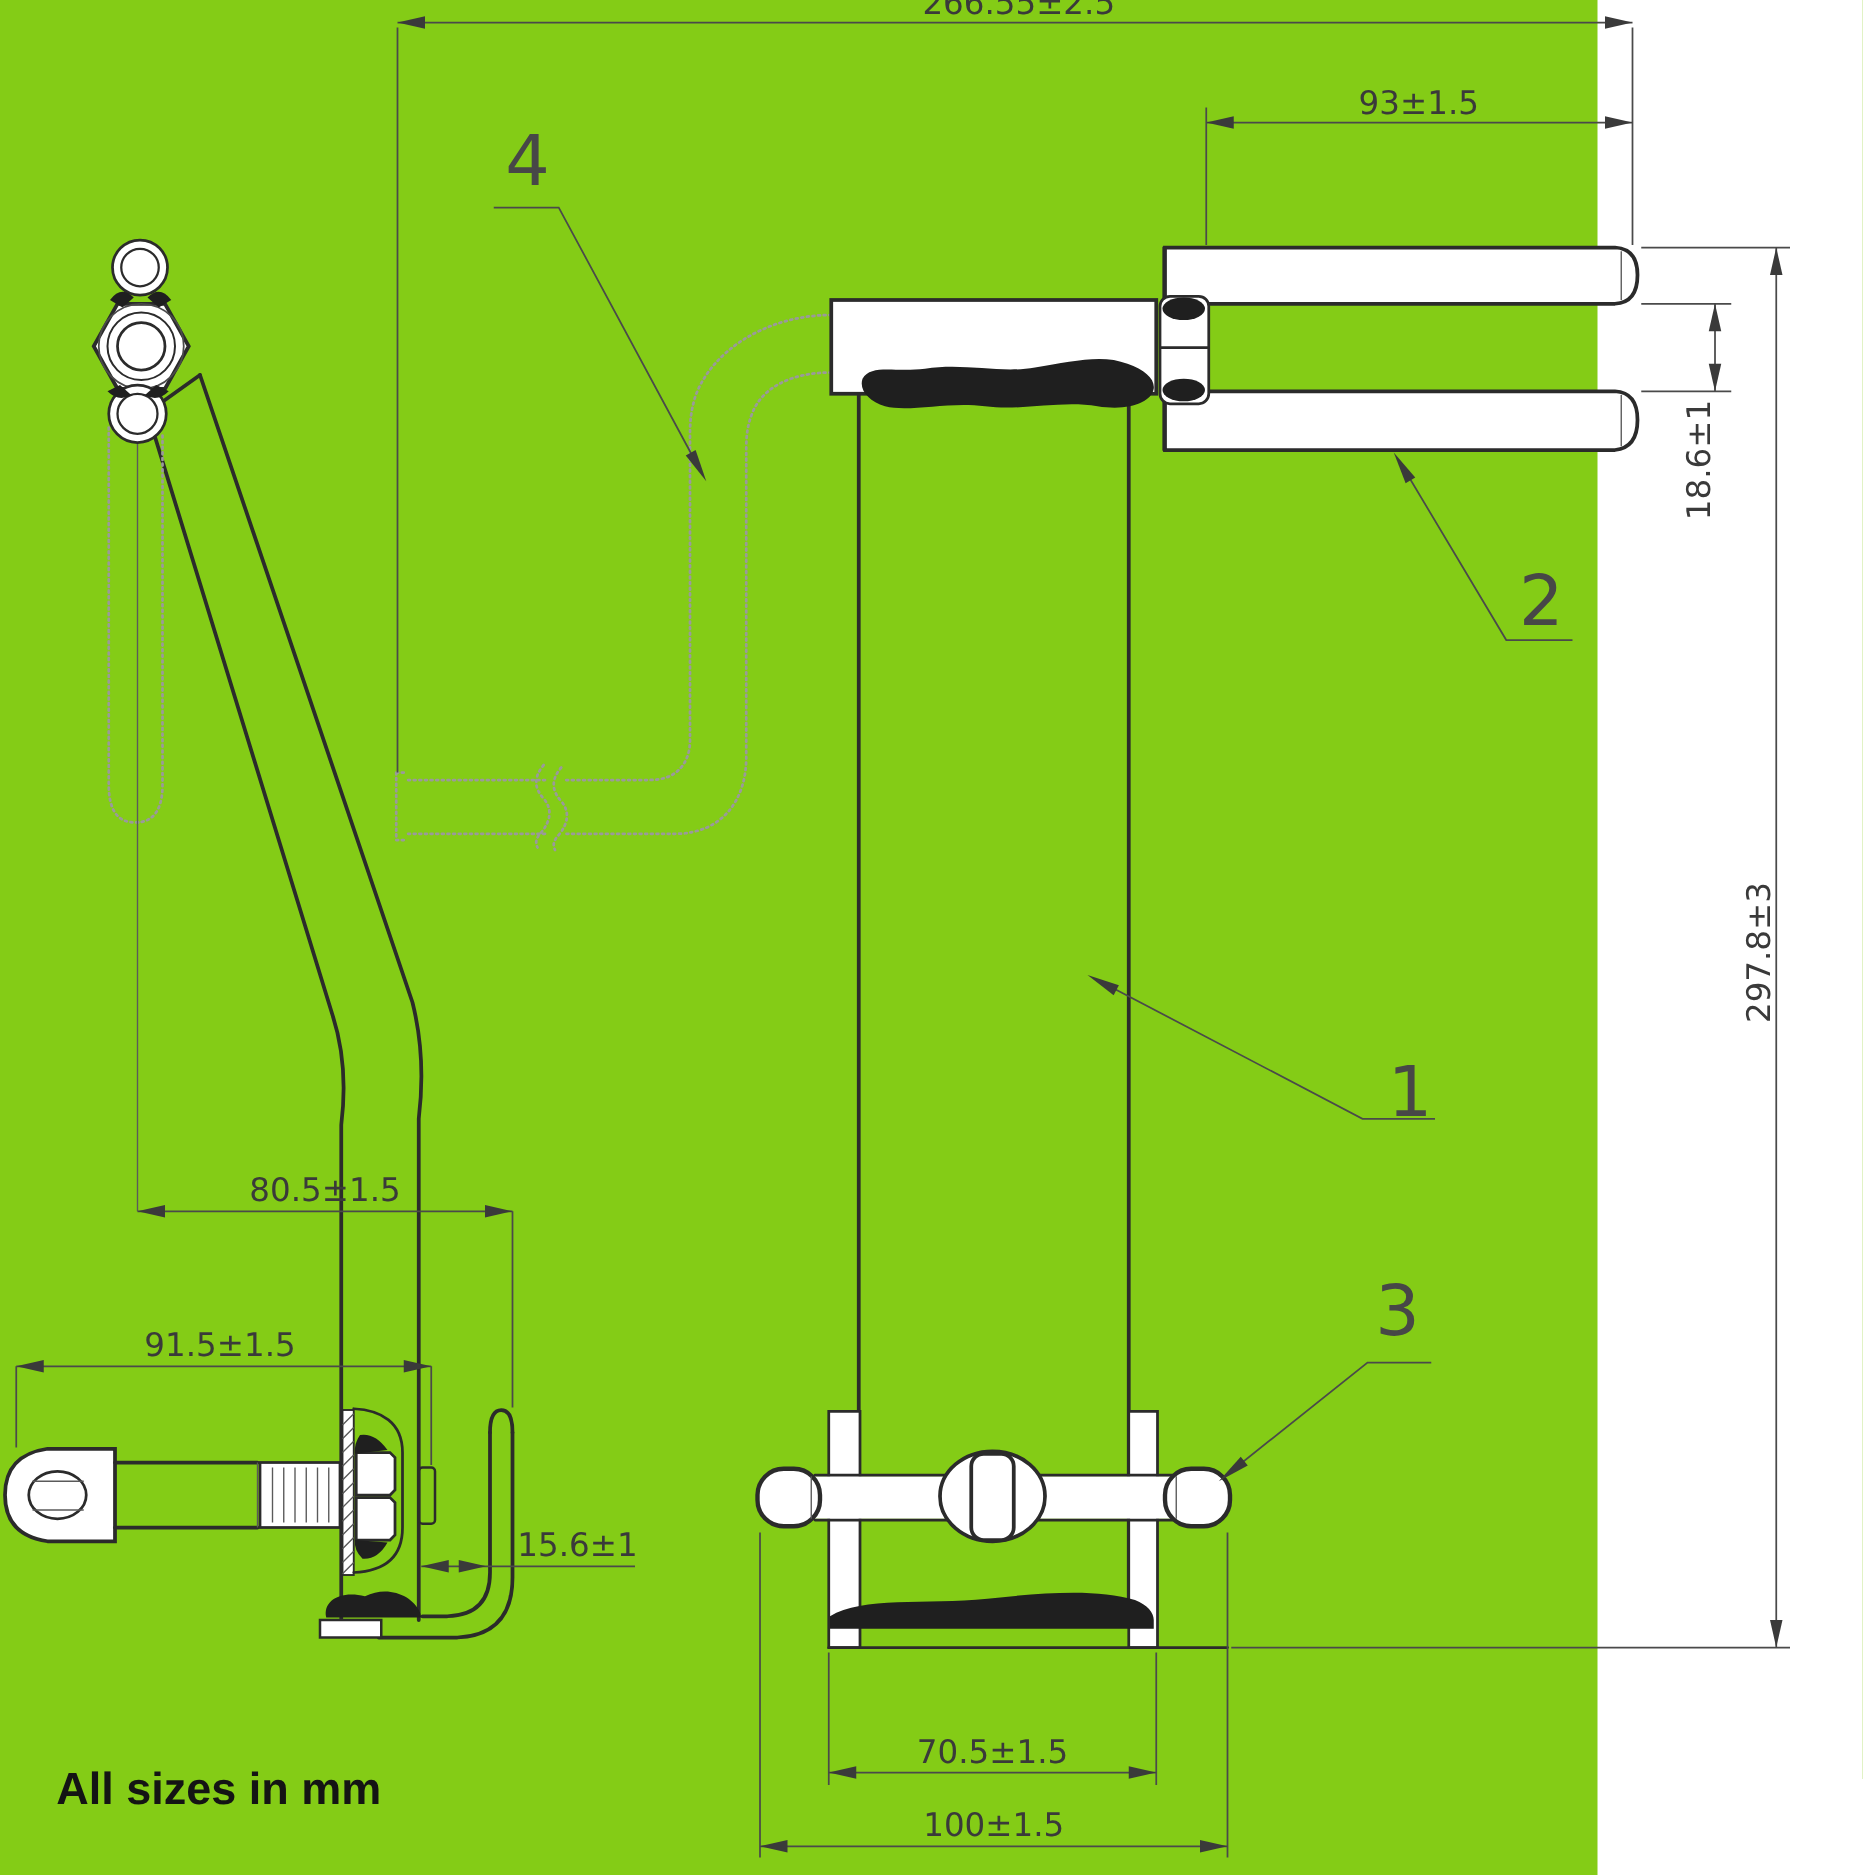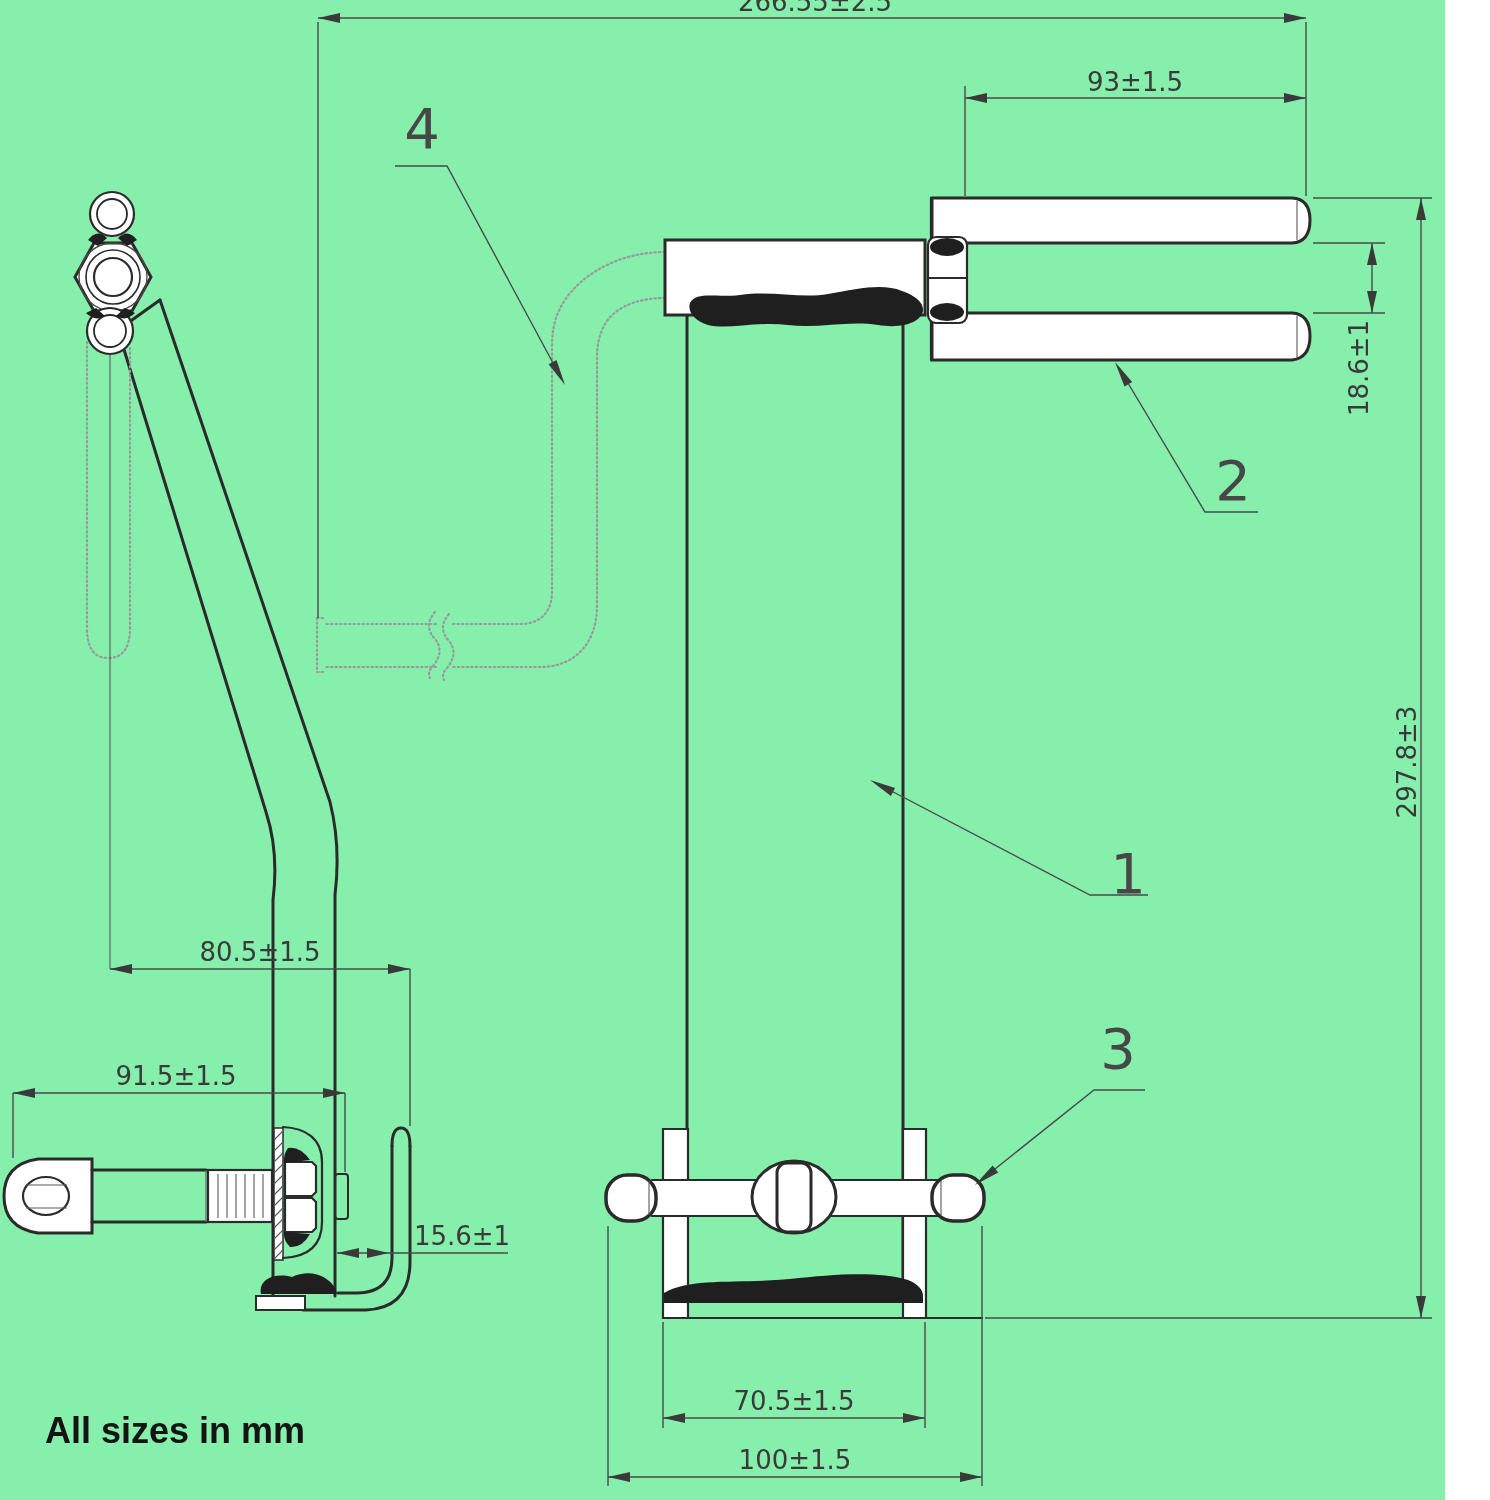--- a/index.html
+++ b/index.html
@@ -1,16 +1,16 @@
 <!DOCTYPE html>
 <html><head>
 <meta charset="utf-8">
 <style>
   html,body{margin:0;padding:0;background:#ffffff;}
-  .stage{width:1445px;height:1500px;position:relative;background:#86efac;}
+  .stage{width:1278px;height:1500px;position:relative;background:#84cc16;}
   svg{display:block;}
   .ol{stroke:#2b2b2b;stroke-width:3;fill:none;stroke-linecap:round;}
   .ol2{stroke:#2b2b2b;stroke-width:2.2;fill:none;stroke-linecap:round;}
   .thin{stroke:#4a4a4a;stroke-width:1.4;fill:none;}
   .hair{stroke:#5a5a5a;stroke-width:1.1;fill:none;}
   .dot{stroke:#9a9a9a;stroke-width:2.2;fill:none;stroke-dasharray:1.5 3;stroke-linecap:round;}
   .blk{fill:#1f1f1f;stroke:none;}
   .ah{fill:#3a3a3a;stroke:none;}
   .wf{fill:#ffffff;}
   .dim{font:26px "DejaVu Sans",sans-serif;fill:#3a3a3a;}

